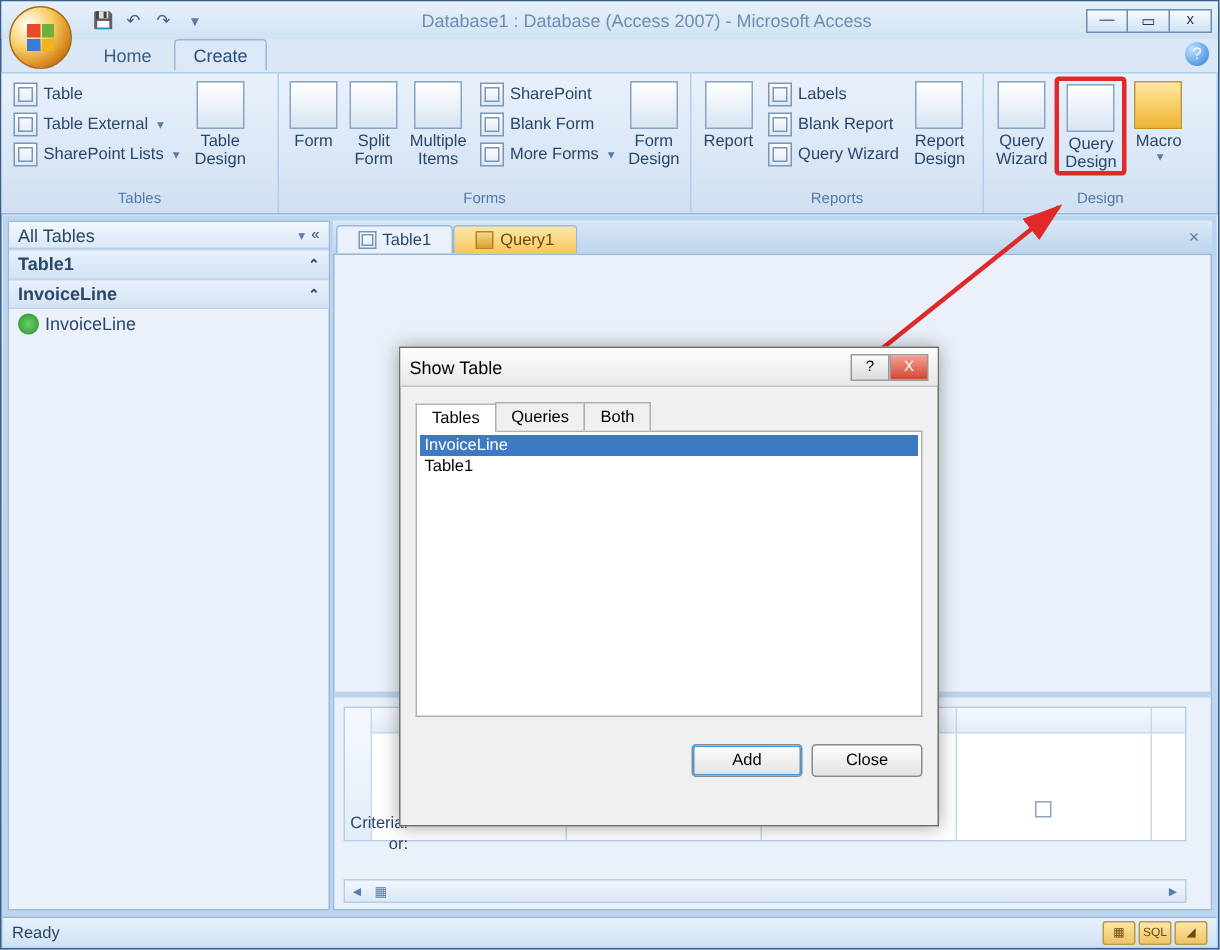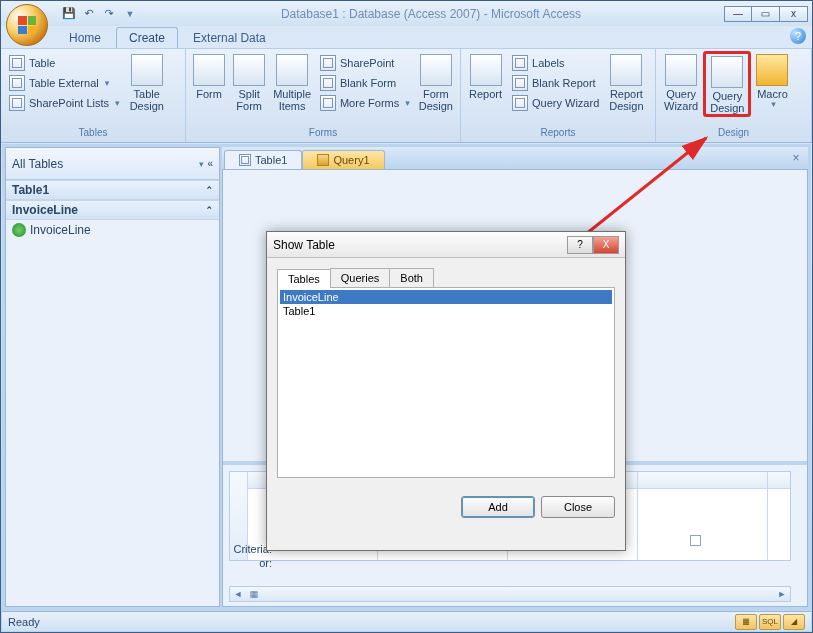--- a/index.html
+++ b/index.html
@@ -13,21 +13,21 @@
 .title{flex:1;text-align:center;font-size:12px;color:#6e8db3;}
 .winbtns{display:flex;gap:0;}
 .winbtn{width:28px;height:16px;border:1px solid #6e8db3;background:linear-gradient(#f5faff,#d3e3f4);font-size:10px;display:flex;align-items:center;justify-content:center;color:#335;}
 .winbtn+.winbtn{border-left:none;}
 
 .orb{position:absolute;top:3px;left:5px;width:42px;height:42px;border-radius:50%;background:radial-gradient(circle at 30% 30%,#fff,#f7ce63 40%,#d88a1e 70%,#8a4a10);border:1px solid #a46c1f;z-index:10;display:flex;align-items:center;justify-content:center;}
 .orb-sq{width:18px;height:18px;display:grid;grid-template-columns:1fr 1fr;grid-template-rows:1fr 1fr;gap:1px;}
 .orb-sq div:nth-child(1){background:#e74a27;} .orb-sq div:nth-child(2){background:#6bb13a;}
 .orb-sq div:nth-child(3){background:#3a7bd5;} .orb-sq div:nth-child(4){background:#f2b21e;}
 
-.tabs{height:22px;display:flex;align-items:center;padding-left:55px;gap:2px;background:transparent;position:relative;}
+.tabs{height:22px;display:flex;align-items:flex-start;padding-left:55px;gap:2px;background:transparent;position:relative;}
 .tab{padding:3px 12px 3px;font-size:12px;color:#3b5d8a;border:1px solid transparent;border-bottom:none;border-radius:3px 3px 0 0;}
 .tab.active{background:#dbe8f7;border-color:#9cb8d8;color:#2a4d7a;}
 .help-icon{position:absolute;right:6px;top:2px;width:16px;height:16px;border-radius:50%;background:radial-gradient(circle at 30% 30%,#bfe1ff,#2a7fd6);color:#fff;font-size:11px;display:flex;align-items:center;justify-content:center;}
 
 .ribbon{height:95px;background:linear-gradient(#e9f1fb,#d0e0f2);border-top:1px solid #b4cdea;border-bottom:1px solid #9cb8d8;display:flex;}
 .group{border-right:1px solid #b4cdea;display:flex;flex-direction:column;padding:2px 3px 0;}
 .group-body{flex:1;display:flex;align-items:flex-start;}
 .group-label{height:15px;text-align:center;font-size:10px;color:#5179a8;padding-bottom:1px;}
 
 .smallbtn{display:flex;align-items:center;gap:4px;padding:1px 4px;font-size:11px;color:#2a4668;height:20px;border:1px solid transparent;border-radius:2px;white-space:nowrap;}
@@ -35,21 +35,21 @@
 .grid-icon{background:linear-gradient(#fff,#e0e8f2);border:1px solid #7a96b8;}
 .grid-icon::before{content:"";width:60%;height:60%;border:1px solid #7a96b8;display:block;}
 
 .col{display:flex;flex-direction:column;gap:0;}
 .bigbtn{display:flex;flex-direction:column;align-items:center;justify-content:flex-start;padding:2px 4px 0;font-size:11px;color:#2a4668;border:1px solid transparent;border-radius:3px;min-width:40px;line-height:1.1;text-align:center;}
 .bigbtn .icon32{width:32px;height:32px;margin-bottom:2px;background:linear-gradient(#fff,#d7e4f2);border:1px solid #8aa4c2;display:flex;align-items:center;justify-content:center;}
 .highlight-red{border:3px solid #e02a2a !important;}
 
 .workspace{position:absolute;top:143px;left:1px;right:1px;bottom:22px;background:#bcd5ee;display:flex;}
 .navpane{width:215px;background:#eaf1fa;border:1px solid #9cb8d8;margin:3px 2px 3px 3px;display:flex;flex-direction:column;}
-.nav-header{height:32px;background:linear-gradient(#f2f7fd,#dbe8f7);border-bottom:1px solid #b4cdea;display:flex;align-items:center;padding:0 6px;font-size:12px;color:#2a4668;justify-content:space-between;}
+.nav-header{height:18px;background:linear-gradient(#f2f7fd,#dbe8f7);border-bottom:1px solid #b4cdea;display:flex;align-items:center;padding:0 6px;font-size:12px;color:#2a4668;justify-content:space-between;}
 .nav-group-hdr{background:linear-gradient(#e8f1fb,#d3e3f4);border-top:1px solid #c3d6ec;border-bottom:1px solid #c3d6ec;padding:2px 6px;font-size:12px;font-weight:bold;color:#2a4668;display:flex;justify-content:space-between;align-items:center;}
 .nav-item{padding:3px 6px 3px 24px;font-size:12px;color:#2a4668;position:relative;}
 .nav-item .ni-icon{position:absolute;left:6px;top:3px;width:14px;height:14px;}
 
 .docarea{flex:1;margin:3px 3px 3px 0;background:#bcd5ee;position:relative;}
 .doc-tabs{height:22px;display:flex;align-items:flex-end;background:linear-gradient(#dbe8f7,#bcd5ee);padding-left:2px;position:relative;}
 .doc-tab{padding:3px 14px;font-size:11px;border:1px solid #9cb8d8;border-bottom:none;border-radius:3px 3px 0 0;display:flex;align-items:center;gap:4px;}
 .doc-tab.t1{background:#eaf1fa;color:#2a4668;}
 .doc-tab.t2{background:linear-gradient(#fde6a9,#f7c95e);color:#6a4a10;}
 .doc-close{position:absolute;right:4px;top:3px;width:16px;height:16px;color:#5a7da6;font-size:12px;display:flex;align-items:center;justify-content:center;}
@@ -115,21 +115,20 @@
     <div class="winbtns">
       <div class="winbtn">—</div>
       <div class="winbtn">▭</div>
       <div class="winbtn">x</div>
     </div>
   </div>
 
   <div class="tabs">
     <div class="tab">Home</div>
     <div class="tab active">Create</div>
-    <div class="tab">External Data</div>
     <div class="help-icon">?</div>
   </div>
 
   <div class="ribbon">
 
     <div class="group" style="width:185px">
       <div class="group-body">
         <div class="col" style="padding-top:2px">
           <div class="smallbtn">
               <span class="icon16 grid-icon"></span>

